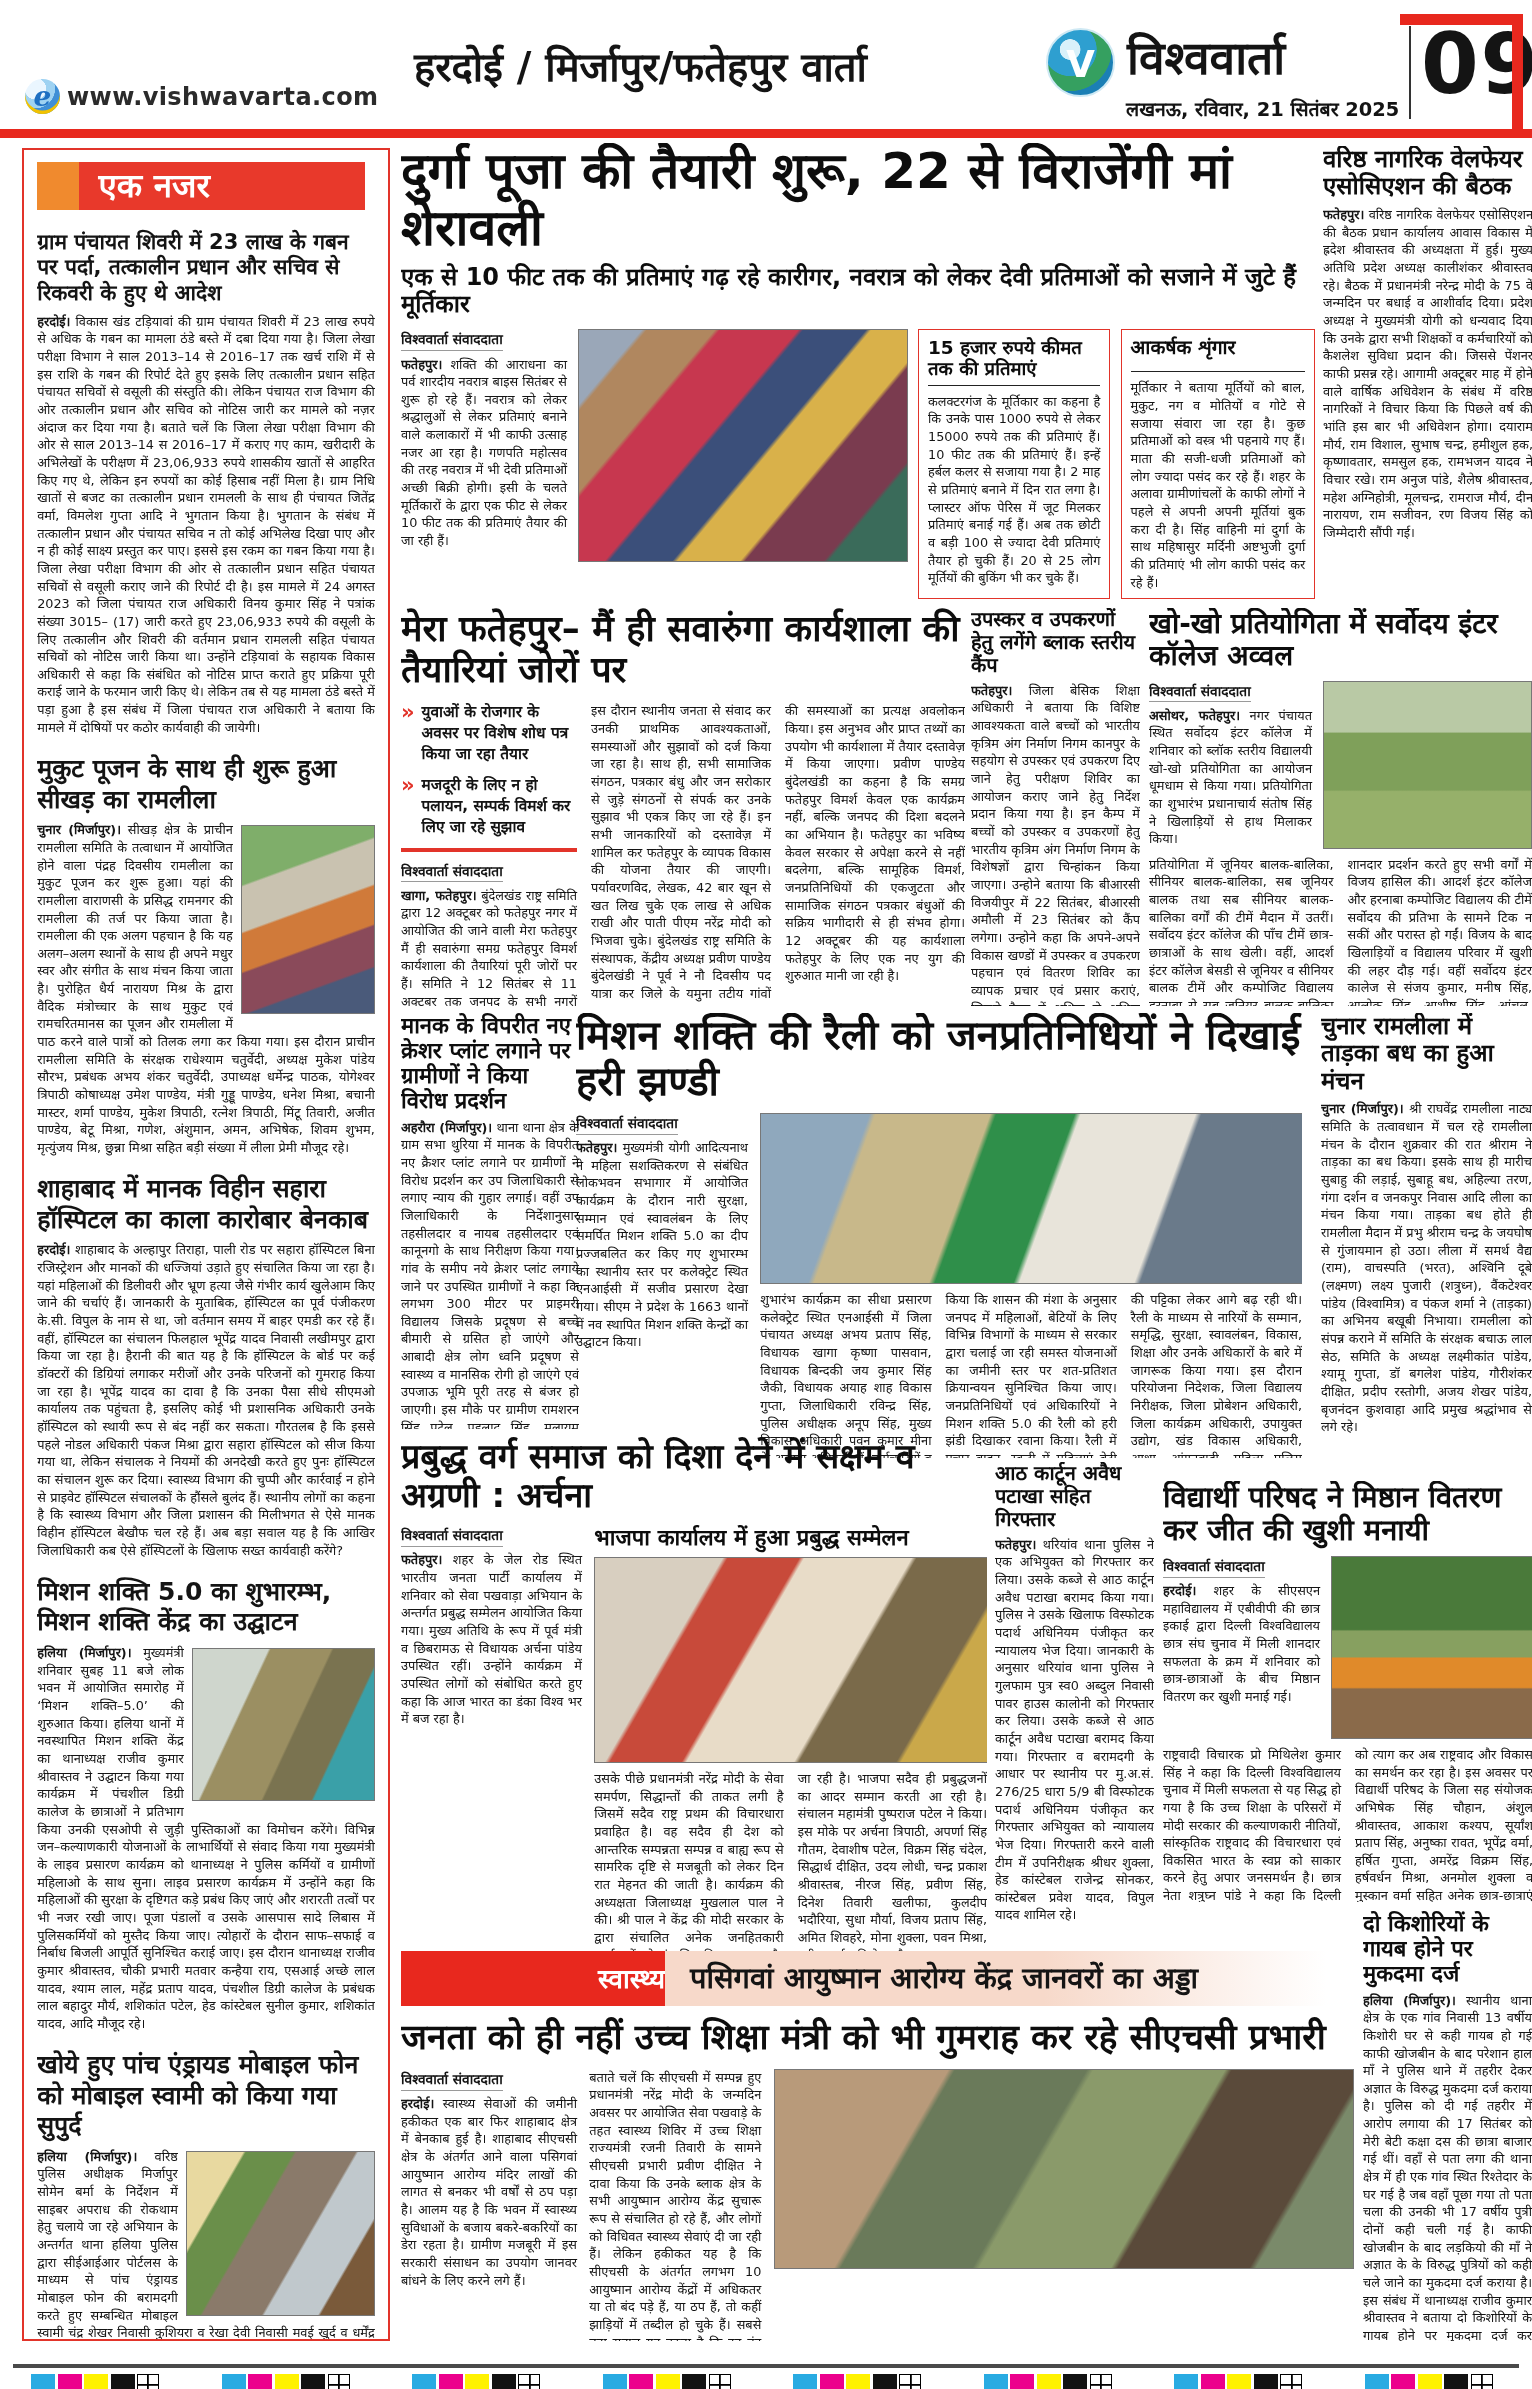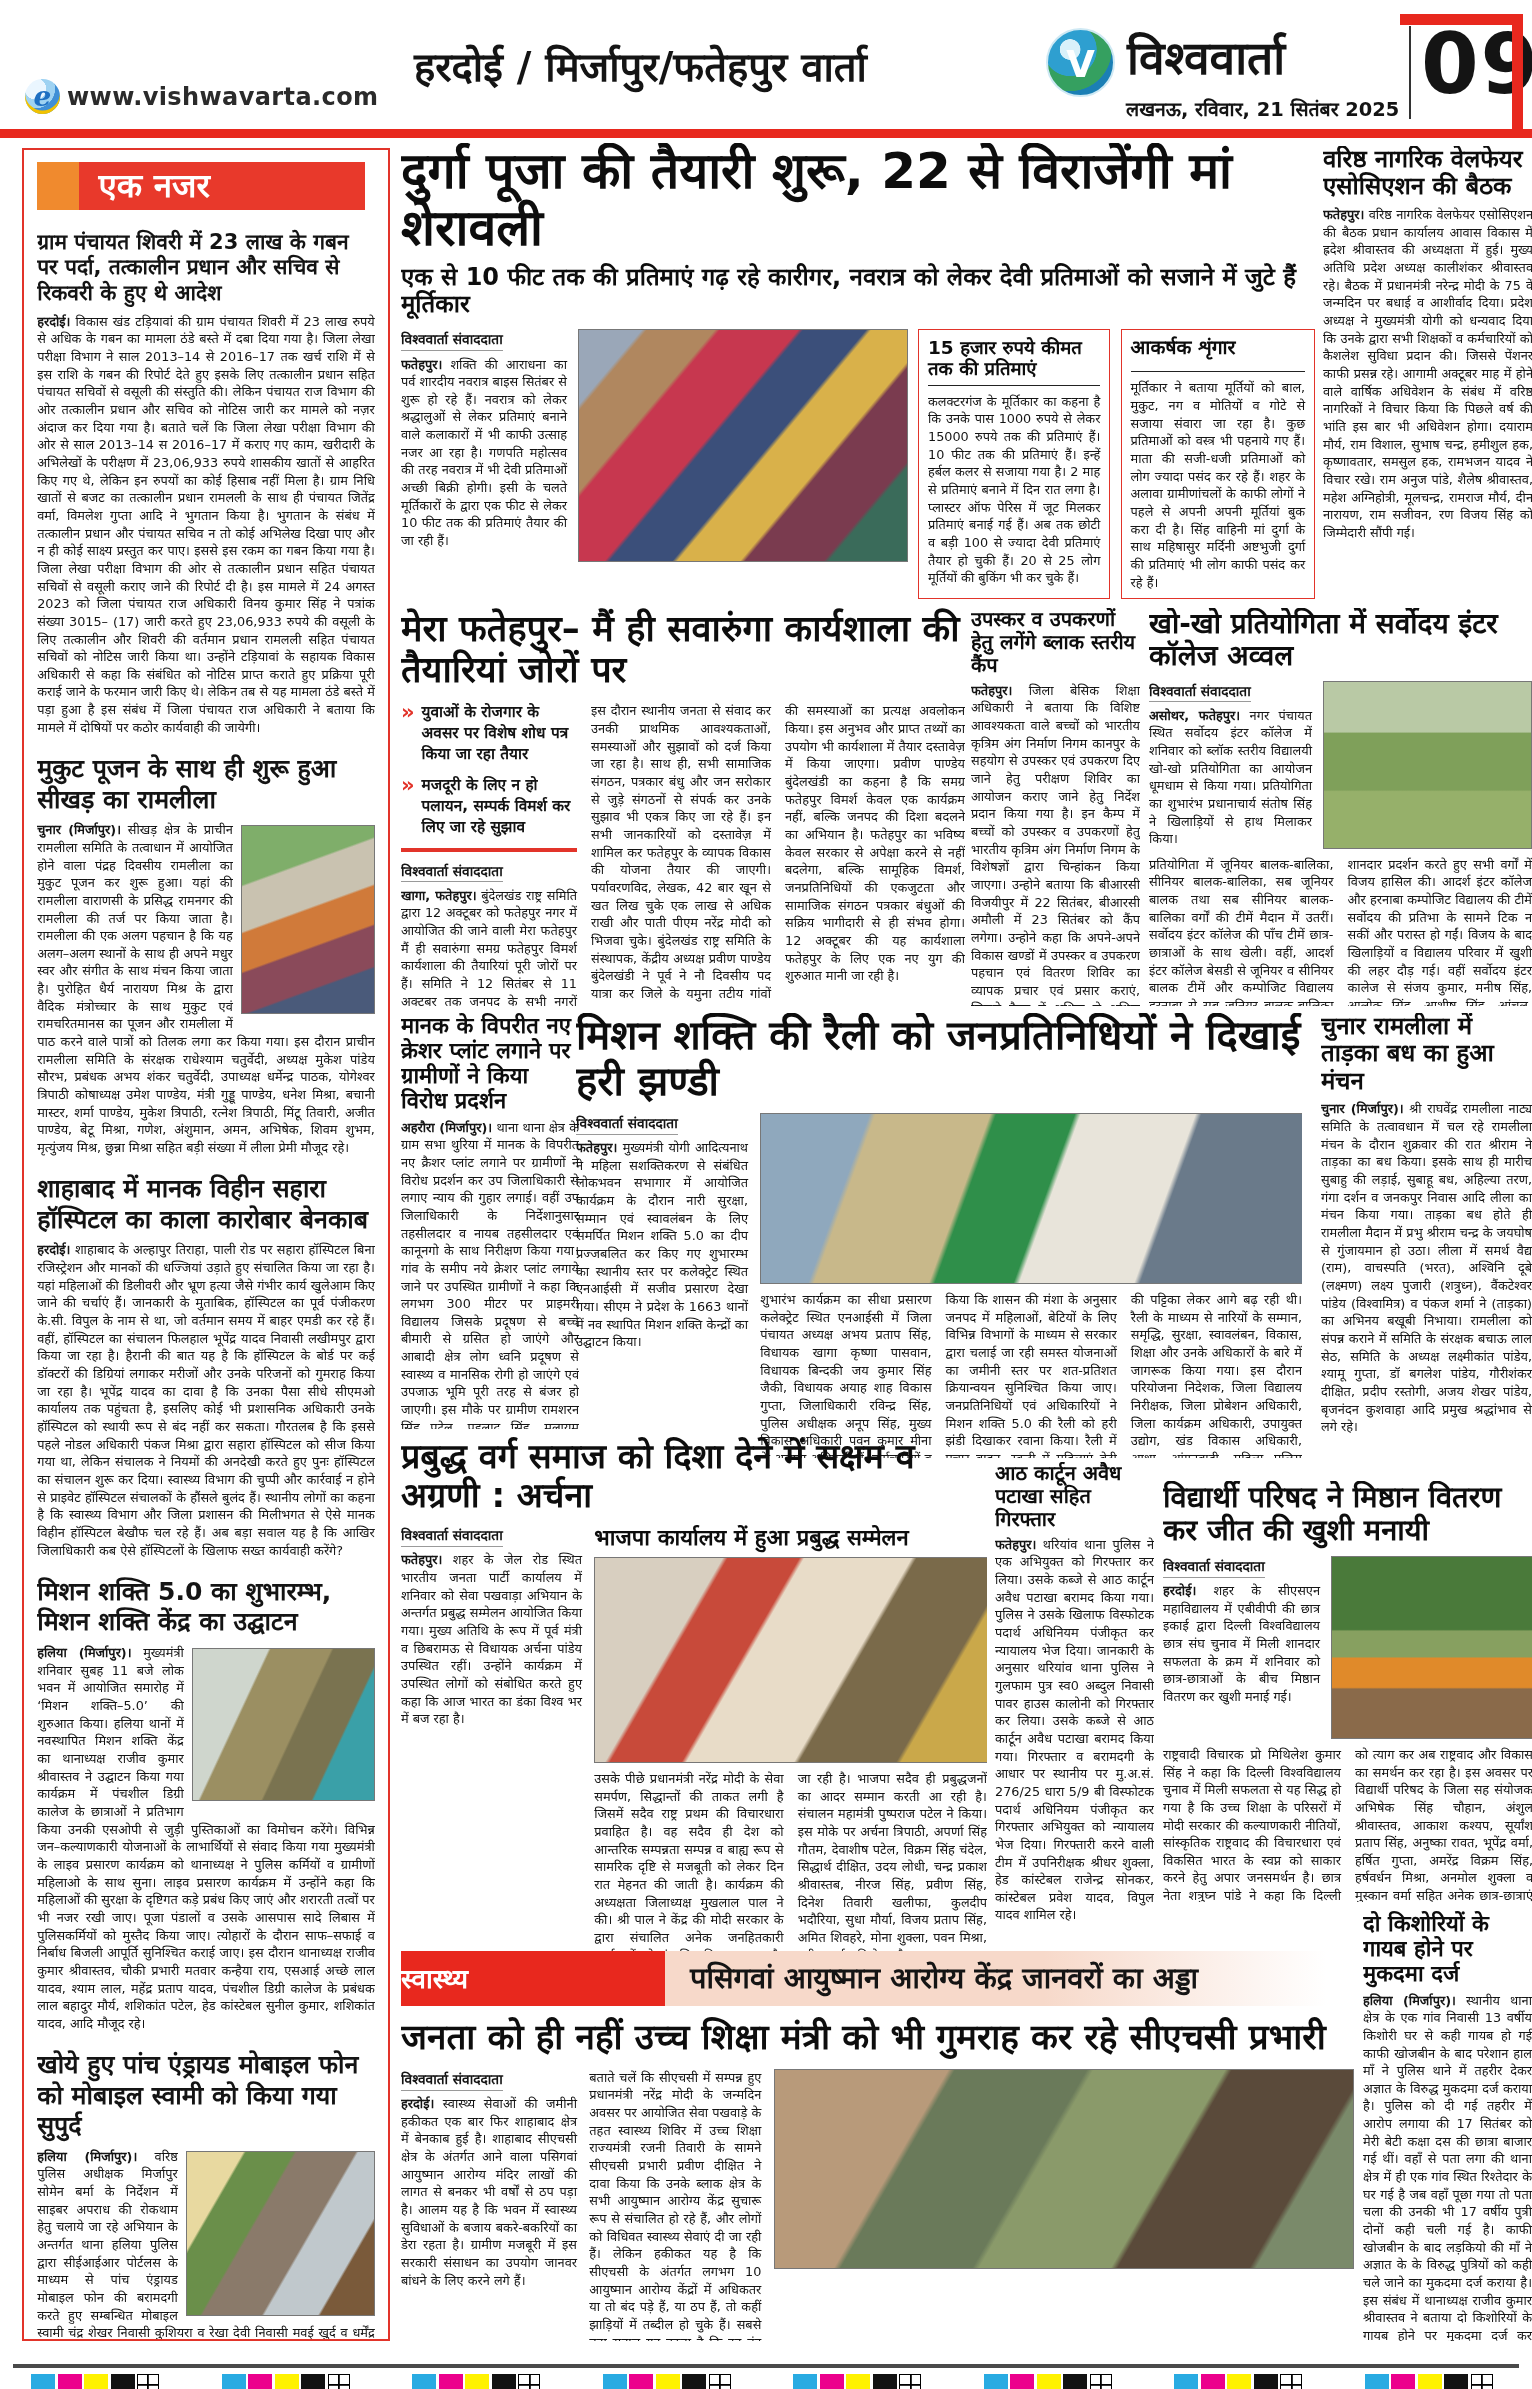--- a/index.html
+++ b/index.html
@@ -50,21 +50,21 @@
   .ph-kho{background:linear-gradient(180deg,#b9c9a5 0 30%,#7fa05a 31% 65%,#96b06a 66%);}
   .ph-rally{background:linear-gradient(110deg,#8fa8bd 0 18%,#c8b88a 19% 38%,#2f8f4a 39% 52%,#e8e4da 53% 72%,#6a7a8a 73%);}
   .ph-bjp{background:linear-gradient(120deg,#d8cfc0 0 25%,#c84a3a 26% 40%,#e8dcc8 41% 62%,#7a6a4a 63% 82%,#caa84a 83%);}
   .ph-abvp{background:linear-gradient(180deg,#4a7a3a 0 40%,#87a060 41% 55%,#e08a2a 56% 72%,#8a6a4a 73%);}
   .ph-chc{background:linear-gradient(120deg,#b89a7a 0 25%,#6a7a5a 26% 45%,#8a9a6a 46% 65%,#5a4a3a 66% 85%,#7a8a6a 86%);}
   
   .bull{display:flex;gap:7px;font-size:15.4px;font-weight:bold;line-height:1.35;margin-bottom:10.6px;}
   .bull .bi{color:#e2342a;font-size:21px;line-height:1;}
   .redline{height:3.5px;background:#e2342a;margin:5.3px 0 8.8px 0;}
   
-  .htag{background:#e8281e;color:#fff;font-size:26.4px;font-weight:bold;text-align:left;
+  .htag{background:#e8281e;color:#fff;font-size:26.4px;font-weight:bold;text-align:right;
         line-height:55px;width:264px;}
   .hstrip{background:linear-gradient(90deg,#f7d9ca 0 55%,rgba(247,217,202,0) 96%);
           font-size:29px;font-weight:bold;line-height:55px;padding-left:25px;flex:1;}
   
   .cbars{display:flex;justify-content:space-between;}
   .cgrp{display:flex;gap:2.6px;}
   .cc{width:24px;height:24px;}
   .c-c{background:#29abe2;} .c-m{background:#ec008c;} .c-y{background:#fff200;} .c-k{background:#121212;}
   .c-r{background:
        linear-gradient(#000,#000) center/100% 1.8px no-repeat,

